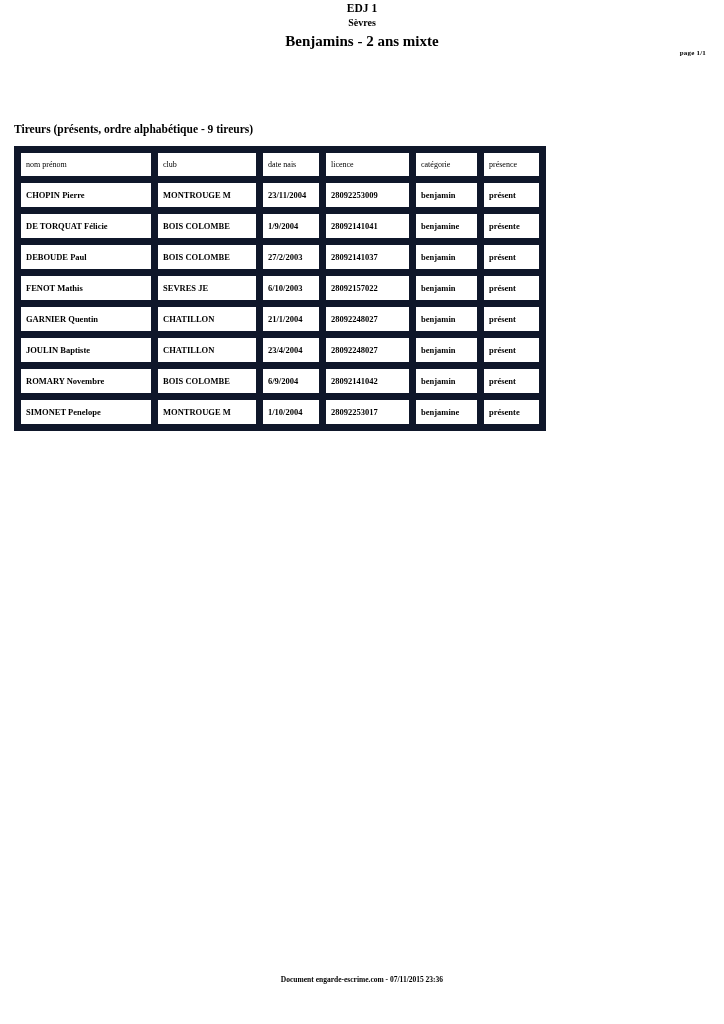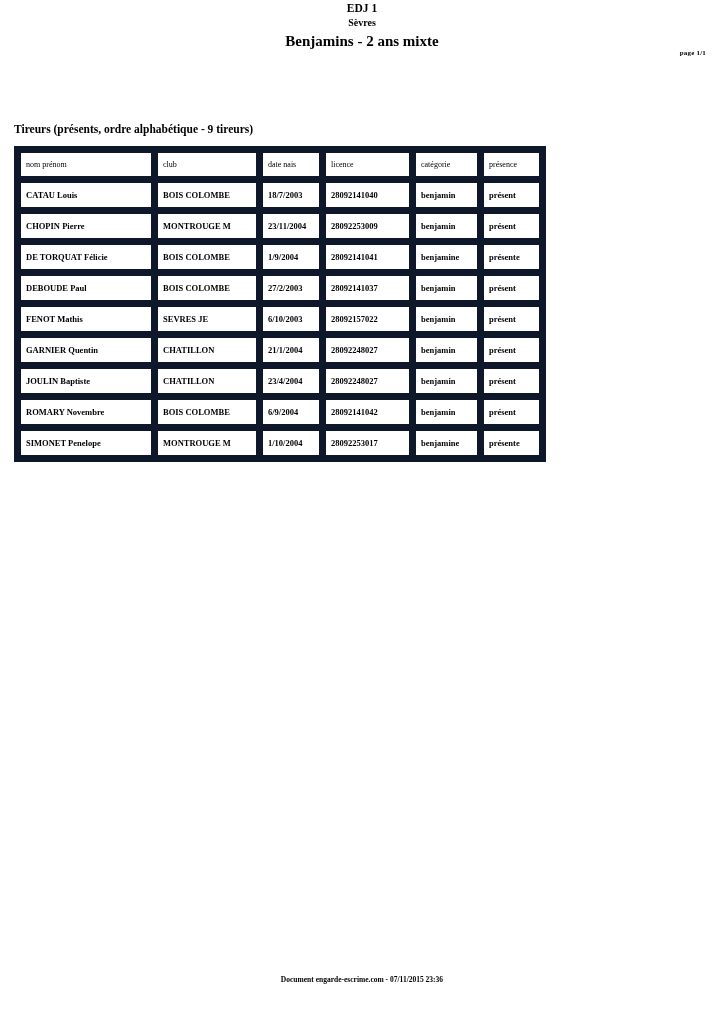--- a/index.html
+++ b/index.html
@@ -126,28 +126,20 @@
           <td>nom prénom</td>
           <td>club</td>
           <td class="num">date nais</td>
           <td>licence</td>
           <td>catégorie</td>
           <td>présence</td>
         </tr>
       </thead>
       <tbody>
         <tr>
-          <td class="name-cell">CATAU Louis</td>
-          <td>BOIS COLOMBE</td>
-          <td class="num">18/7/2003</td>
-          <td>28092141040</td>
-          <td>benjamin</td>
-          <td>présent</td>
-        </tr>
-        <tr>
           <td class="name-cell">CHOPIN Pierre</td>
           <td>MONTROUGE M</td>
           <td class="num">23/11/2004</td>
           <td>28092253009</td>
           <td>benjamin</td>
           <td>présent</td>
         </tr>
         <tr>
           <td class="name-cell">DE TORQUAT Félicie</td>
           <td>BOIS COLOMBE</td>

